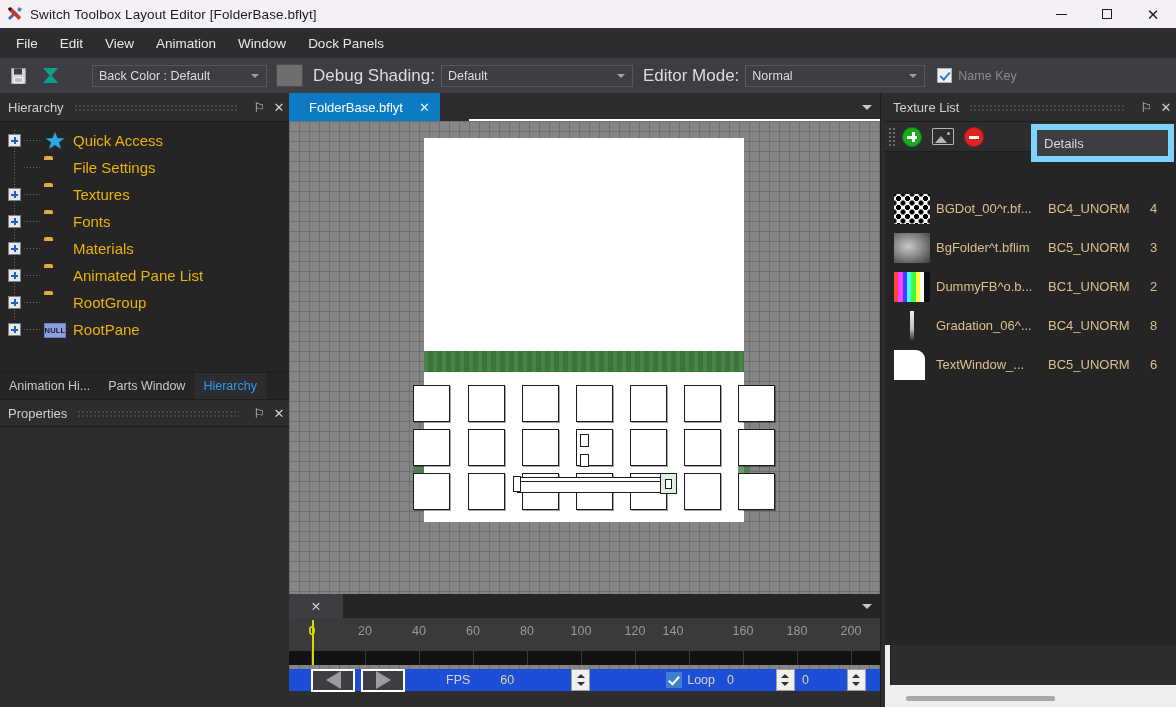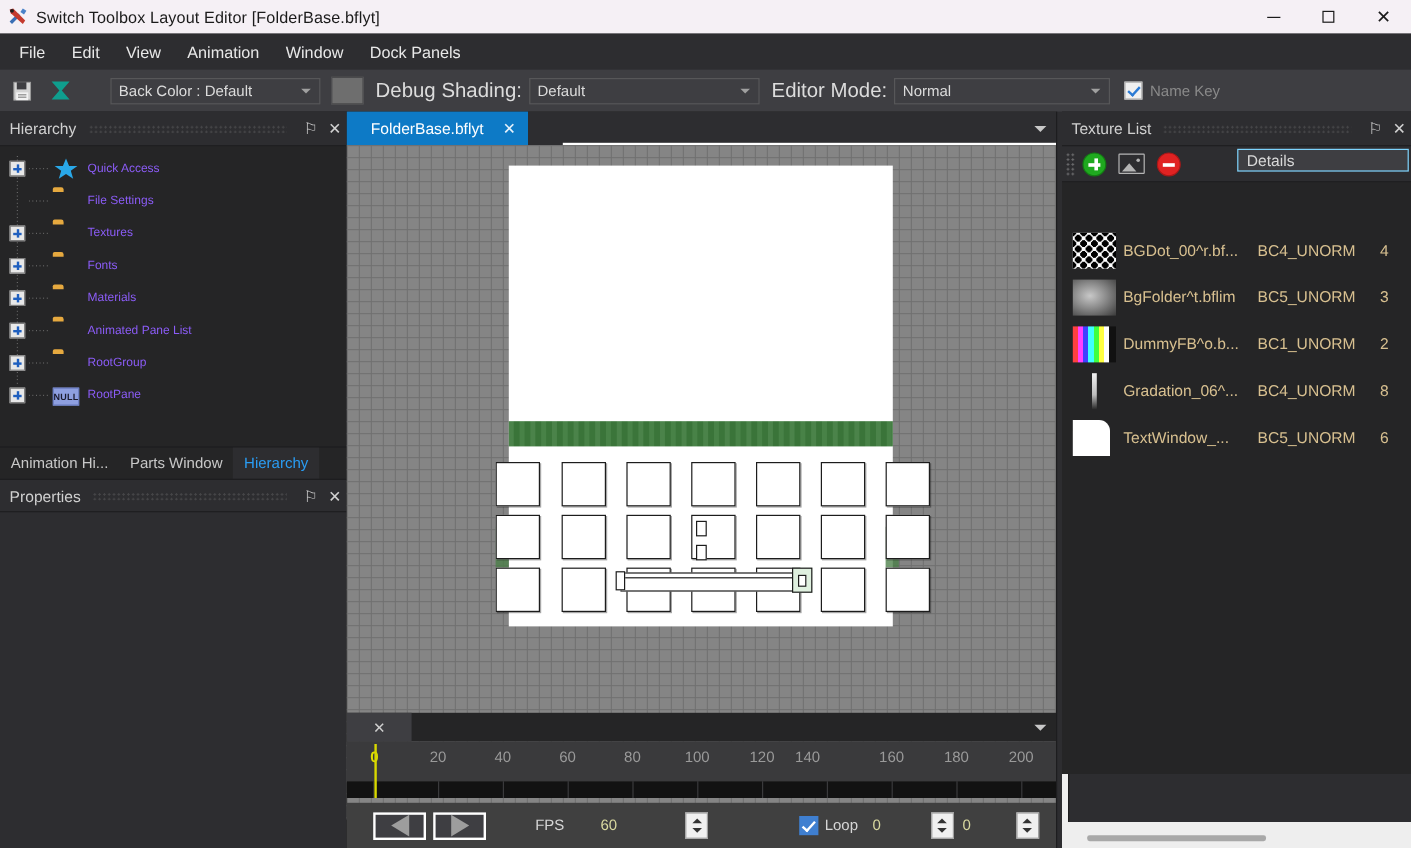--- a/index.html
+++ b/index.html
@@ -132,21 +132,21 @@
     content: ""; position: absolute; left: 0; top: 3px; right: 0; bottom: 0;
     background: linear-gradient(#f3c969, #e7b34b); border-radius: 0 1.5px 1.5px 1.5px;
   }
   .null-ic {
     width: 22px; height: 15px; background: #8e9fe0; margin-top: 2px;
     border: 1px solid #6d7fc4; display: flex; align-items: center;
     justify-content: center; font-size: 7.5px; color: #1a1a2e;
     font-weight: bold; letter-spacing: .2px;
   }
   .star-ic { position: relative; width: 22px; height: 20px; }
-  .tree-label { font-size: 10px; color: #8b5cf6; white-space: nowrap; }
+  .tree-label { font-size: 15px; color: #eab308; white-space: nowrap; }
   .tree-vline {
     position: absolute; left: 14px; top: 8px; width: 1px; height: 190px;
     background-image: linear-gradient(#6b6b6b 1px, transparent 1px);
     background-size: 1px 3px;
   }
 
   
   .tabstrip {
     position: absolute; left: 0; top: 279px; width: 289px; height: 27px;
     background: #252526; display: flex; align-items: stretch;
@@ -272,22 +272,22 @@
     background: #121212;
   }
   .tl-seg {
     position: absolute; top: 0; height: 14px; border-right: 1px solid #3a3a3c;
   }
   .playhead {
     position: absolute; left: 23px; top: 527px; width: 1.5px; height: 45px;
     background: #d8d800;
   }
   .tl-controls {
-    position: absolute; left: 0; top: 576px; width: 591px; height: 38px;
-    background: #404040; display: flex; align-items: center;
+    position: absolute; left: 0; top: 576px; width: 591px; height: 22px;
+    background: #1d4ed8; display: flex; align-items: center;
   }
   .pbtn {
     width: 44px; height: 23px; border: 2px solid #ffffff; background: #3e3e42;
     display: flex; align-items: center; justify-content: center;
   }
   .tri-l { width: 0; height: 0; border-top: 9px solid transparent;
            border-bottom: 9px solid transparent; border-right: 15px solid #9d9d9d; }
   .tri-r { width: 0; height: 0; border-top: 9px solid transparent;
            border-bottom: 9px solid transparent; border-left: 15px solid #9d9d9d; }
   .ctl-label { font-size: 12.5px; color: #d5d5d5; }
@@ -346,22 +346,22 @@
   .tb-img::before {
     content: ""; position: absolute; left: 2px; bottom: 1px;
     width: 0; height: 0; border-left: 6px solid transparent;
     border-right: 6px solid transparent; border-bottom: 7px solid #b5b5b5;
   }
   .tb-img::after {
     content: ""; position: absolute; right: 3px; top: 2.5px;
     width: 3.5px; height: 3.5px; border-radius: 50%; background: #b5b5b5;
   }
   .details-btn {
-    position: absolute; left: 146px; top: 2px; width: 143px; height: 19px;
-    background: #3e3e42; border: 1px solid #7dd3fc;
+    position: absolute; left: 146px; top: 2px; width: 143px; height: 38px;
+    background: #3e3e42; border: 6px solid #7dd3fc;
     display: flex; align-items: center; color: #d8d8d8; font-size: 13px;
     padding-left: 7px;
   }
   .tex-colhdr {
     position: absolute; left: 0; top: 59px; width: 291px; height: 28px;
     background: #252526; display: flex; align-items: center;
     color: #dcdcdc; font-size: 13px; border-bottom: 1px solid #1d1d1f;
   }
   .tex-row {
     position: absolute; left: 0; width: 291px; height: 39px;

